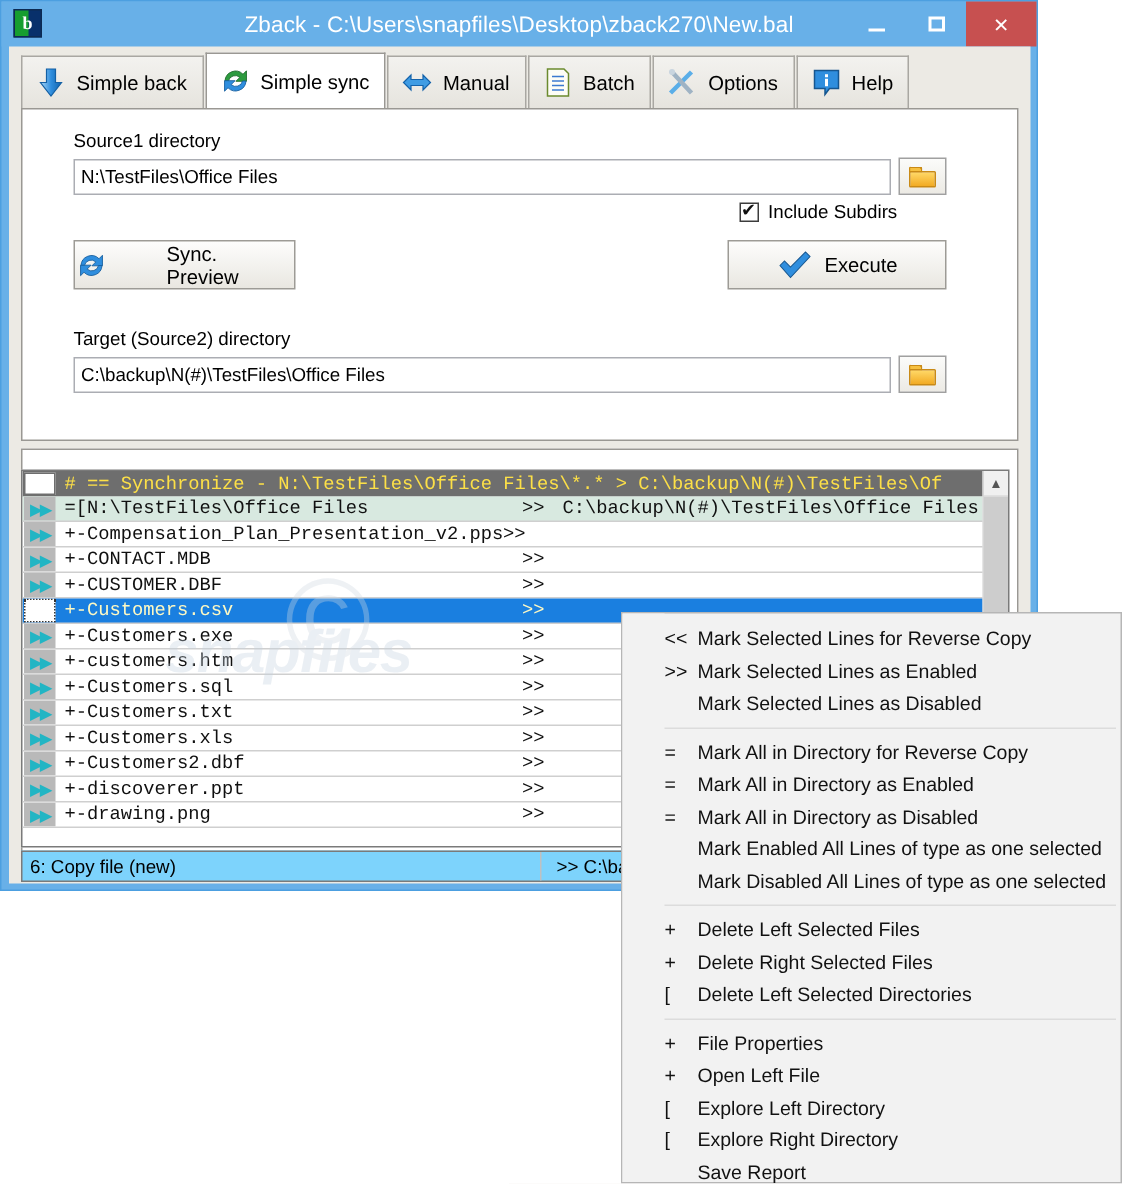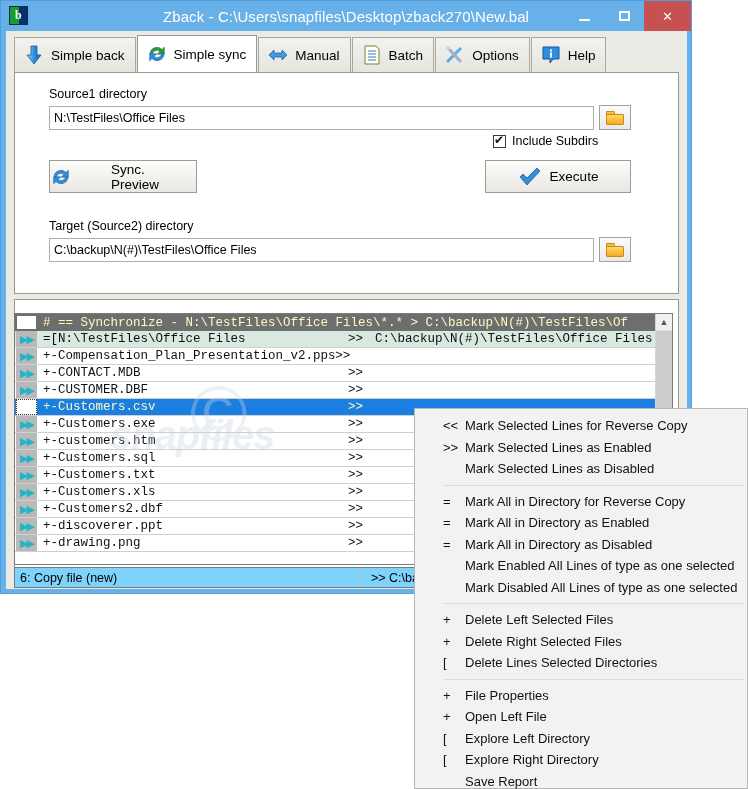--- a/index.html
+++ b/index.html
@@ -129,21 +129,21 @@
   
   .sync-ico { width:22px; height:22px; position:relative; display:block; }
 
   
   .listwrap {
     position:absolute; left:14px; top:313px; width:659px; height:252px;
     background:#fff; border:1px solid #7a7a7a;
     overflow:hidden;
   }
   .hdrrow {
-    display:flex; height:17px; background:#6e6e6e; color:#fef9c3;
+    display:flex; height:17px; background:#6e6e6e; color:#fde047;
     font-family:"Liberation Mono", monospace; font-size:12.5px; align-items:center;
     white-space:nowrap; overflow:hidden;
   }
   .hdrrow .gut { width:21px; height:15px; background:#ffffff; border:1px solid #6e6e6e; flex:0 0 21px; margin-left:1px;}
   .row {
     display:flex; height:17px; align-items:center; border-bottom:1px solid #cfcfcf;
     font-family:"Liberation Mono", monospace; font-size:12.5px;
     white-space:nowrap; overflow:hidden; position:relative;
   }
   .row .gut {
@@ -519,21 +519,21 @@
         <div class="mi">
           <span class="pre">+</span>
           <span class="txt">Delete Left Selected Files</span>
         </div>
         <div class="mi">
           <span class="pre">+</span>
           <span class="txt">Delete Right Selected Files</span>
         </div>
         <div class="mi">
           <span class="pre">[</span>
-          <span class="txt">Delete Lines Selected Directories</span>
+          <span class="txt">Delete Left Selected Directories</span>
         </div>
         <div class="msep"></div>
         <div class="mi">
           <span class="pre">+</span>
           <span class="txt">File Properties</span>
         </div>
         <div class="mi">
           <span class="pre">+</span>
           <span class="txt">Open Left File</span>
         </div>

